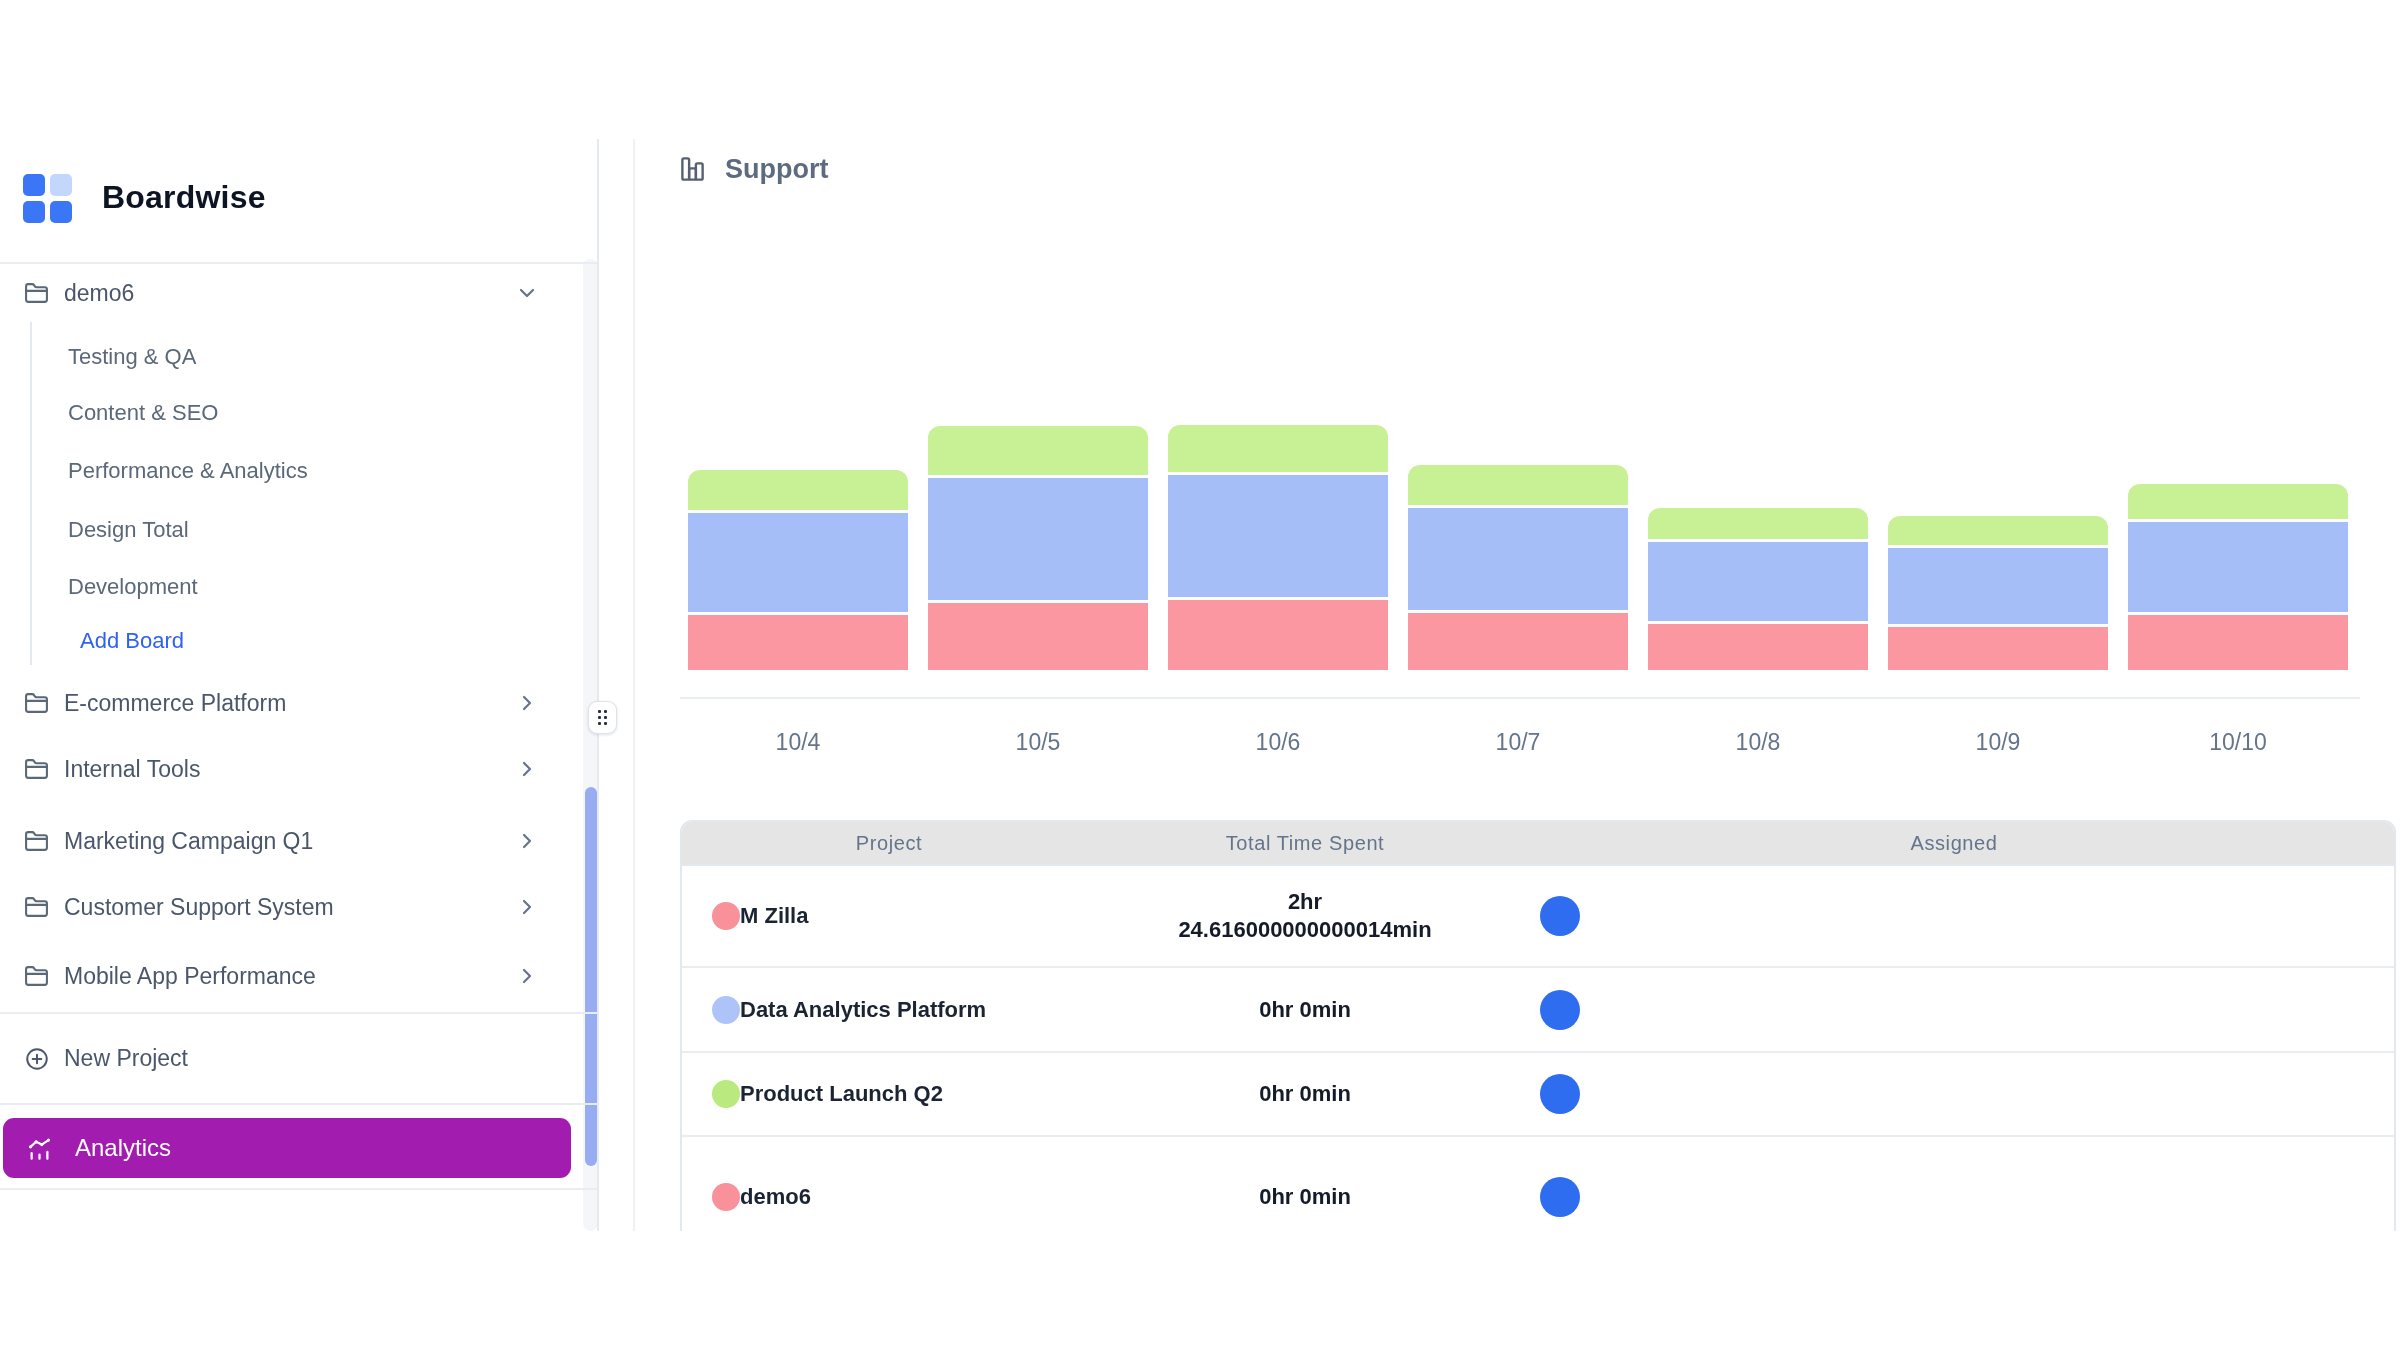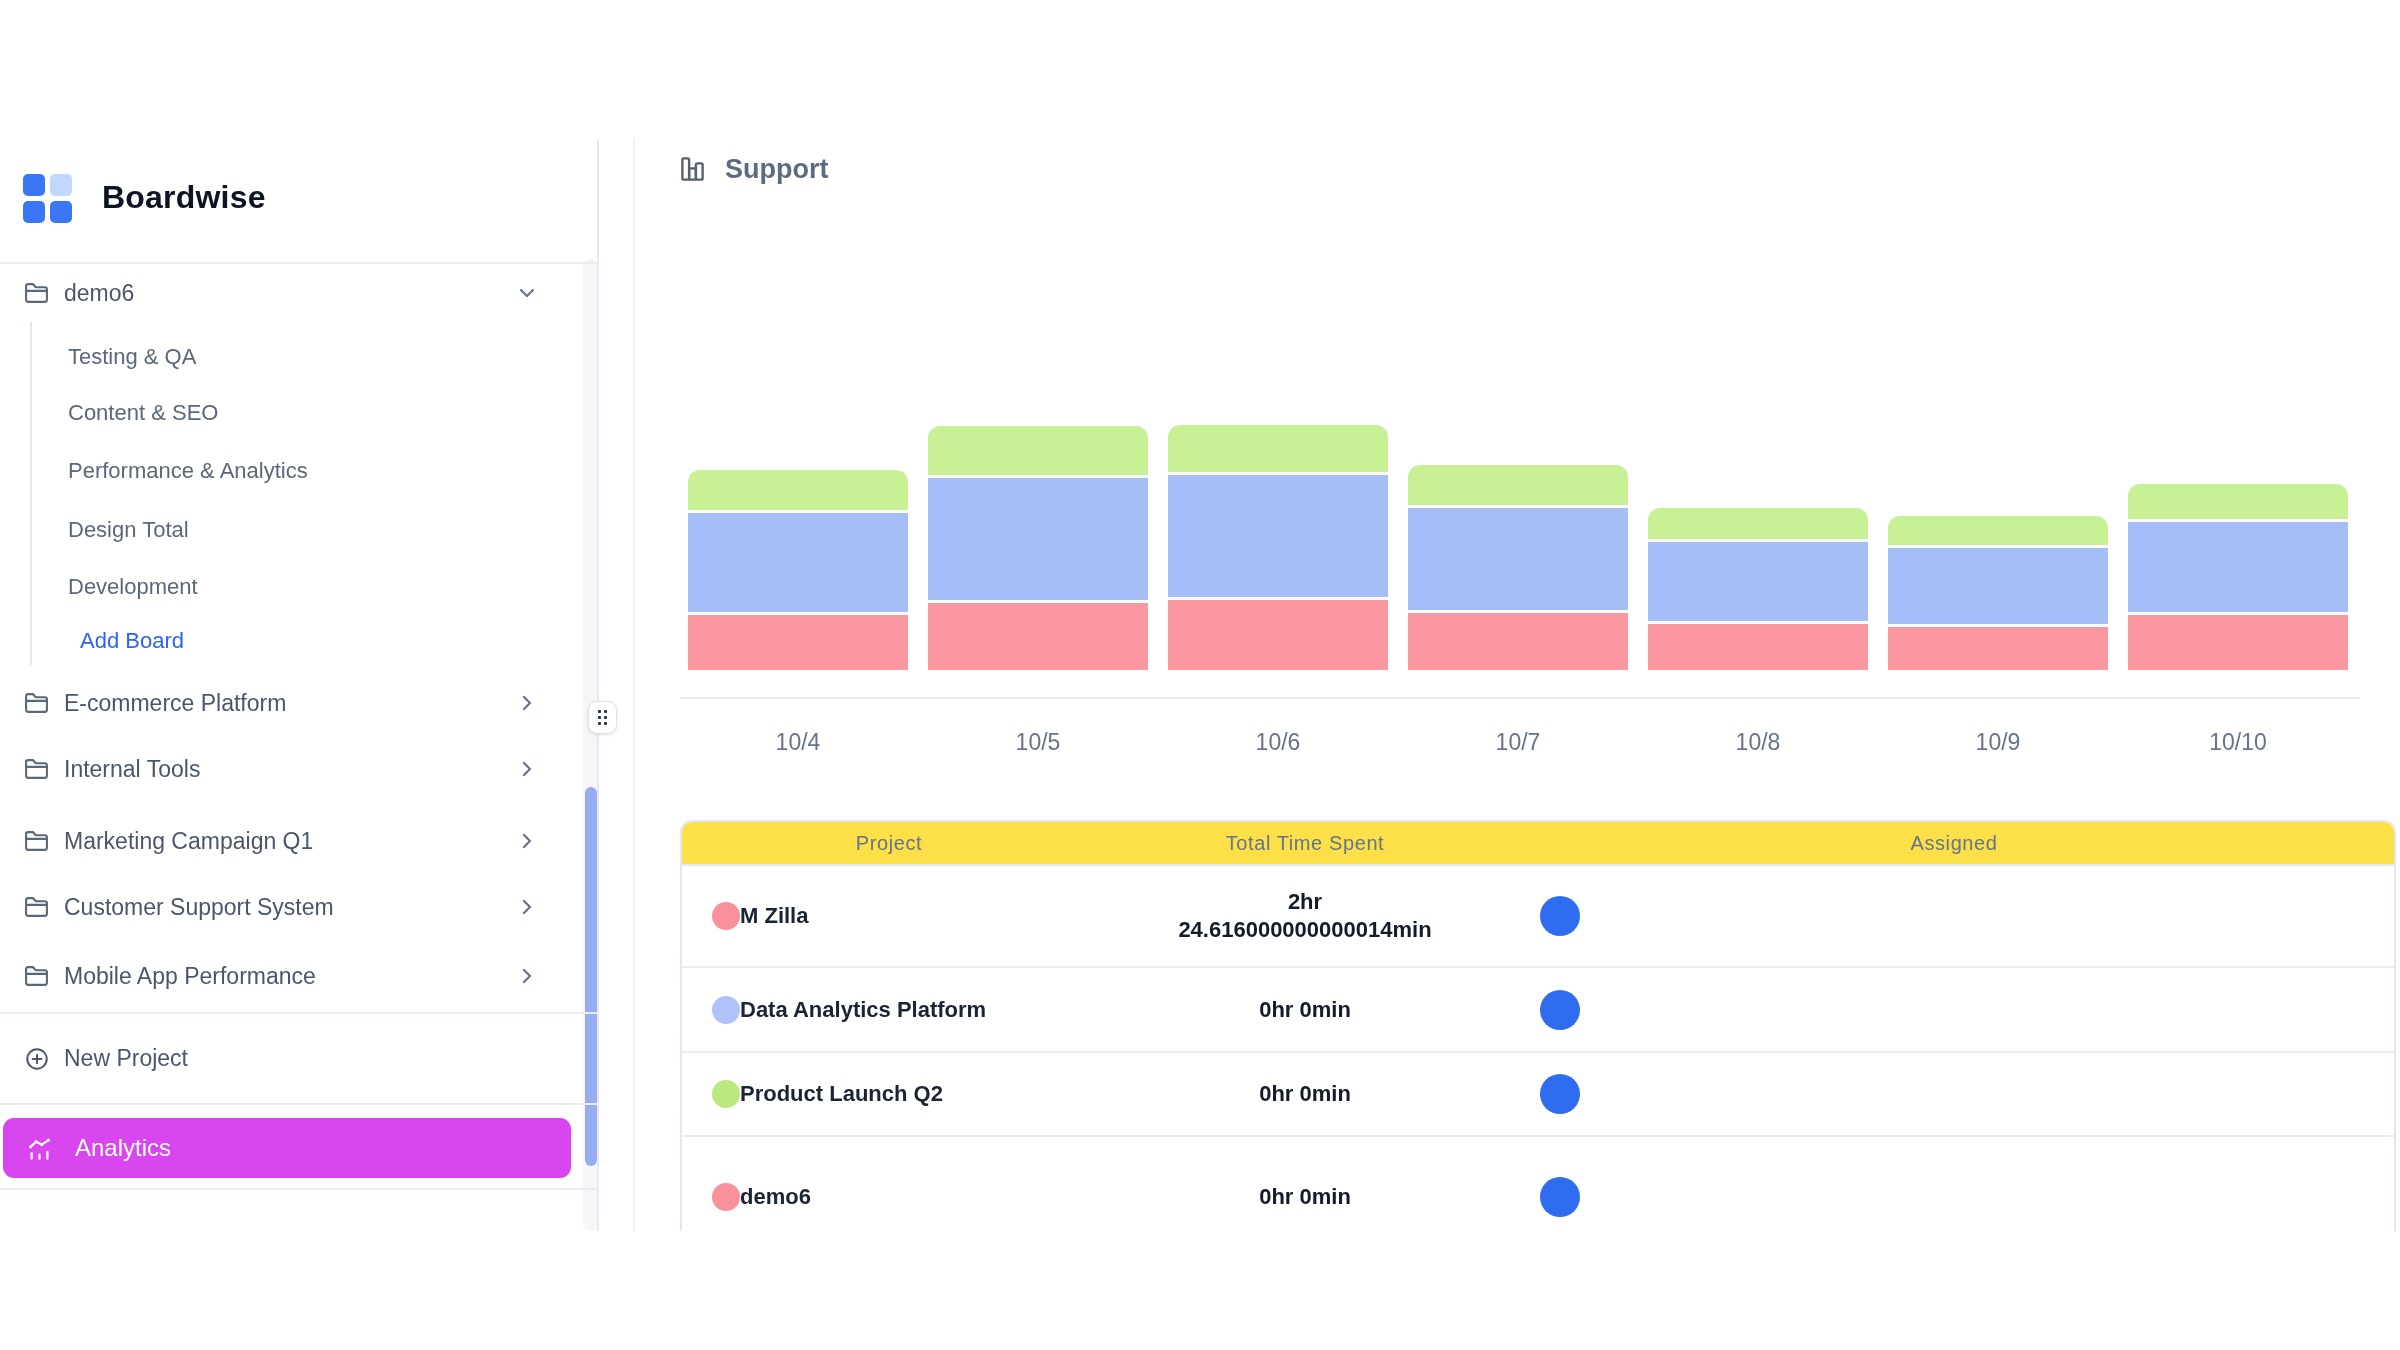--- a/index.html
+++ b/index.html
@@ -15,38 +15,38 @@
   #logo{left:23px;top:35px;width:50px;height:49px;display:grid;grid-template-columns:22px 22px;grid-template-rows:22px 22px;gap:5px;}
   #logo .sq{border-radius:5px;}
   #logo-text{left:102px;top:40px;font-size:32px;font-weight:700;color:#0d1524;letter-spacing:.2px;}
   .srow{position:absolute;left:0;width:597px;height:44px;display:flex;align-items:center;cursor:pointer;}
   .srow .ficon{position:absolute;left:24px;width:25px;height:25px;}
   .srow .slabel{position:absolute;left:64px;font-size:23px;color:#4a576b;}
   .srow .chev{position:absolute;left:515px;width:24px;height:24px;}
   .sub .slabel{left:68px;color:#5b6879;font-size:22px;}
   #indent-line{left:30px;top:183px;width:0;height:343px;border-left:2px solid #e4e8ef;}
   .addboard .slabel{left:80px;color:#2f62f0;font-size:22px;}
-  #analytics-btn{left:3px;top:979px;width:568px;height:60px;background:#d946ef;border-radius:11px;display:flex;align-items:center;cursor:pointer;}
+  #analytics-btn{left:3px;top:979px;width:568px;height:60px;background:#a21caf;border-radius:11px;display:flex;align-items:center;cursor:pointer;}
   #analytics-btn .aicon{position:absolute;left:23px;width:27px;height:27px;}
   #analytics-btn .albl{position:absolute;left:72px;font-size:24px;font-weight:500;color:#ffffff;}
   #grip{left:588px;top:562px;width:27px;height:31px;background:#fff;border:1.5px solid #dde3ea;border-radius:9px;box-shadow:0 1px 3px rgba(15,23,42,.12);display:flex;align-items:center;justify-content:center;}
   #grip .dots{display:grid;grid-template-columns:3px 3px;grid-template-rows:3px 3px 3px;gap:3px;}
   #grip .dots i{background:#263243;border-radius:1px;}
   
   #activity-head{left:678px;top:14px;height:32px;display:flex;align-items:center;gap:17px;}
   #activity-title{font-size:27px;font-weight:600;color:#5d6b80;}
   .bar{position:absolute;width:220px;display:flex;flex-direction:column;}
   .seg{width:100%;}
   .seg.green{border-radius:12px 12px 0 0;margin-bottom:3px;}
   .seg.blue{margin-bottom:3px;}
   #axis-line{left:680px;top:558px;width:1680px;height:0;border-top:2px solid #e8edf3;}
   .xlabel{position:absolute;top:590px;width:140px;text-align:center;font-size:23px;color:#64748b;}
   
   #table-card{left:680px;top:681px;width:1716px;border:2px solid #e2e8f0;border-radius:12px;background:#fff;box-sizing:border-box;}
-  #table-head{display:flex;height:42px;background:#fde047;border-bottom:2px solid #e2e8f0;border-radius:10px 10px 0 0;}
+  #table-head{display:flex;height:42px;background:#e5e5e5;border-bottom:2px solid #e2e8f0;border-radius:10px 10px 0 0;}
   .hcell{display:flex;align-items:center;justify-content:center;font-size:20px;color:#64748b;letter-spacing:.6px;}
   .c1{width:414px;}.c2{width:418px;}.c3{flex:1;}
   .trow{display:flex;border-bottom:2px solid #e9edf2;}
   .trow:last-child{border-bottom:none;}
   .pcell{display:flex;align-items:center;}
   .pdot{width:28px;height:28px;border-radius:50%;margin-left:30px;flex:0 0 auto;}
   .pname{font-size:22px;font-weight:600;color:#1b2433;}
   .tcell{display:flex;flex-direction:column;align-items:center;justify-content:center;font-size:22px;font-weight:600;color:#141c29;line-height:28px;}
   .acell{display:flex;align-items:center;}
   .avatar{width:40px;height:40px;border-radius:50%;background:#2e6cf0;margin-left:26px;}

